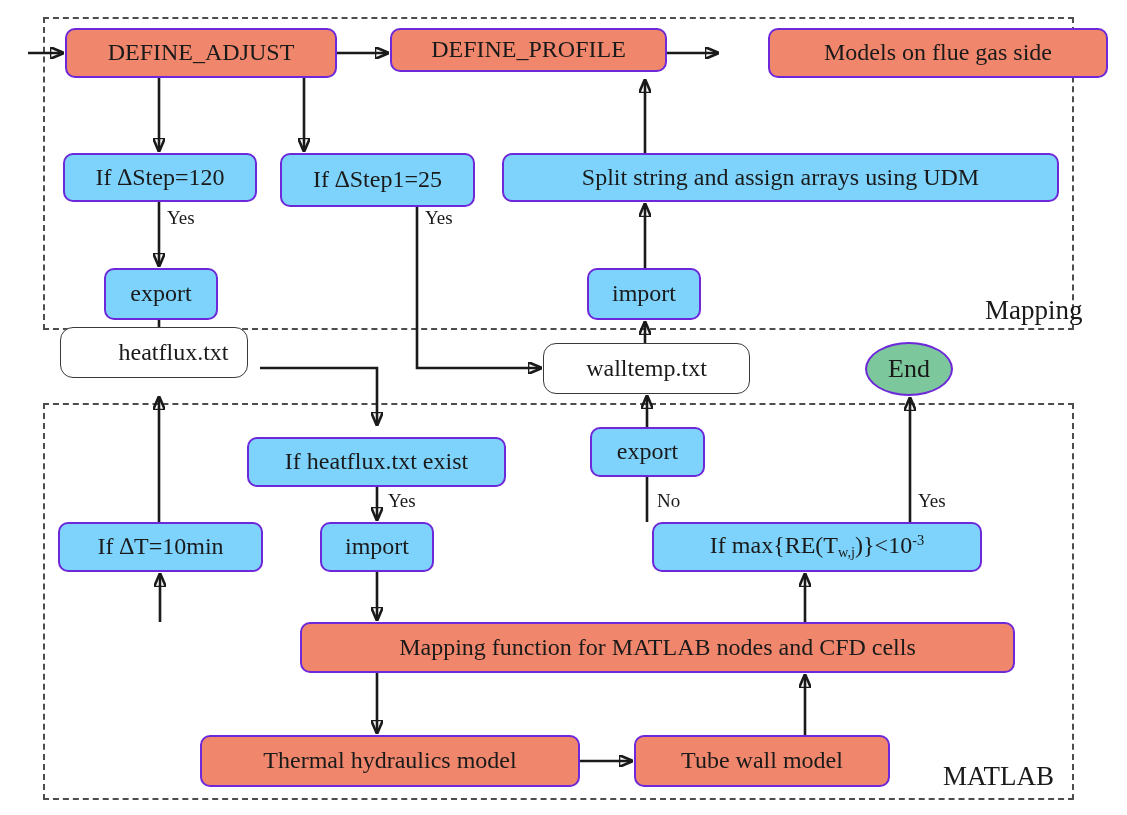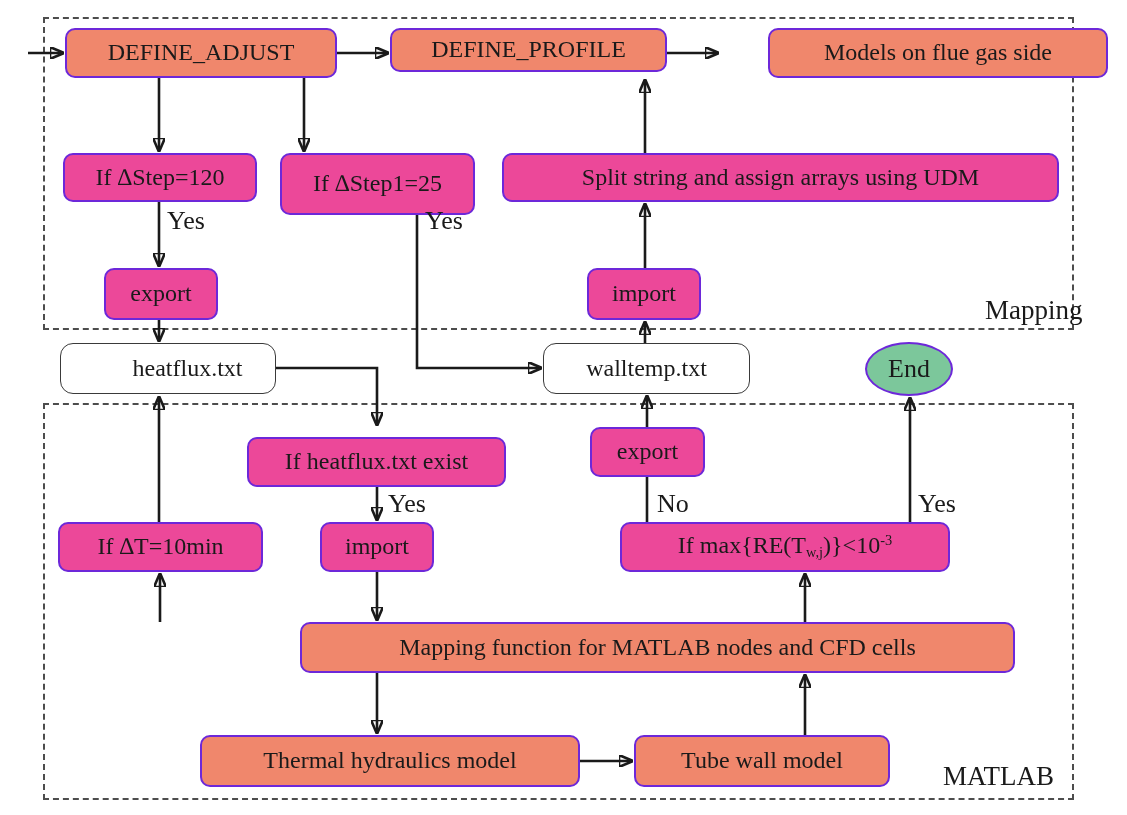--- a/index.html
+++ b/index.html
@@ -24,26 +24,26 @@
     box-sizing:border-box;
     display:flex;align-items:center;justify-content:center;
     text-align:center;
     border:2px solid #6d28d9;
     border-radius:10px;
     font-size:24px;
     line-height:1.05;
     white-space:nowrap;
   }
   .process{background:#F0876C;}
-  .condition{background:#ec4899;}
+  .condition{background:#7dd3fc;}
   .file{background:#ffffff;border-width:1.5px;border-color:#3a3a3a;border-radius:13px;}
   .terminal{background:#7CC79B;border-radius:50%;}
   .edge-label{
     position:absolute;
-    font-size:26px;
+    font-size:19px;
     line-height:1;
   }
   .region-label{
     position:absolute;
     font-size:27px;
     line-height:1;
   }
   .subscr{font-size:0.60em;vertical-align:-0.28em;}
   .supscr{font-size:0.60em;vertical-align:0.55em;}
 </style>
@@ -85,36 +85,36 @@
     <line x1="645" y1="343" x2="645" y2="322" marker-end="url(#arr)"></line>
     <line x1="645" y1="268" x2="645" y2="204" marker-end="url(#arr)"></line>
     <line x1="645" y1="153" x2="645" y2="80" marker-end="url(#arr)"></line>
   </svg>
 
   <div class="node process" style="left:65px;top:28px;width:272px;height:50px;">DEFINE_ADJUST</div>
   <div class="node process" style="left:390px;top:28px;width:277px;height:44px;">DEFINE_PROFILE</div>
   <div class="node process" style="left:720px;top:28px;width:340px;height:50px;margin-left:48px;">Models on flue gas side</div>
 
   <div class="node condition" style="left:63px;top:153px;width:194px;height:49px;">If ∆Step=120</div>
-  <div class="node condition" style="left:280px;top:153px;width:195px;height:62px;text-align:center;">If ∆Step1=25</div>
+  <div class="node condition" style="left:280px;top:153px;width:195px;height:54px;text-align:center;">If ∆Step1=25</div>
   <div class="node condition" style="left:502px;top:153px;width:557px;height:49px;">Split string and assign arrays using UDM</div>
 
   <div class="node condition" style="left:104px;top:268px;width:114px;height:52px;">export</div>
   <div class="node condition" style="left:587px;top:268px;width:114px;height:52px;">import</div>
 
-  <div class="node file" style="left:60px;top:343px;width:216px;height:51px;padding-left:39px;">heatflux.txt</div>
+  <div class="node file" style="left:60px;top:327px;width:188px;height:51px;padding-left:39px;">heatflux.txt</div>
   <div class="node file" style="left:543px;top:343px;width:207px;height:51px;">walltemp.txt</div>
   <div class="node terminal" style="left:865px;top:342px;width:88px;height:54px;font-size:26px;">End</div>
 
   <div class="node condition" style="left:247px;top:437px;width:259px;height:50px;">If heatflux.txt exist</div>
   <div class="node condition" style="left:590px;top:427px;width:115px;height:50px;">export</div>
 
   <div class="node condition" style="left:58px;top:522px;width:205px;height:50px;">If ∆T=10min</div>
   <div class="node condition" style="left:320px;top:522px;width:114px;height:50px;">import</div>
-  <div class="node condition" style="left:620px;top:522px;width:330px;height:50px;justify-content:center;">
+  <div class="node condition" style="left:652px;top:522px;width:330px;height:50px;justify-content:center;">
     <span><span>If max{RE(T</span><span class="subscr">w,j</span><span>)}&lt;10</span><span class="supscr">-3</span></span>
   </div>
 
   <div class="node process" style="left:200px;top:735px;width:380px;height:52px;">Thermal hydraulics model</div>
 
   <div class="node process" style="left:300px;top:622px;width:715px;height:51px;">Mapping function for MATLAB nodes and CFD cells</div>
   <div class="node process" style="left:634px;top:735px;width:256px;height:52px;">Tube wall model</div>
 
   <div class="edge-label" style="left:167px;top:208px;">Yes</div>
   <div class="edge-label" style="left:425px;top:208px;">Yes</div>

